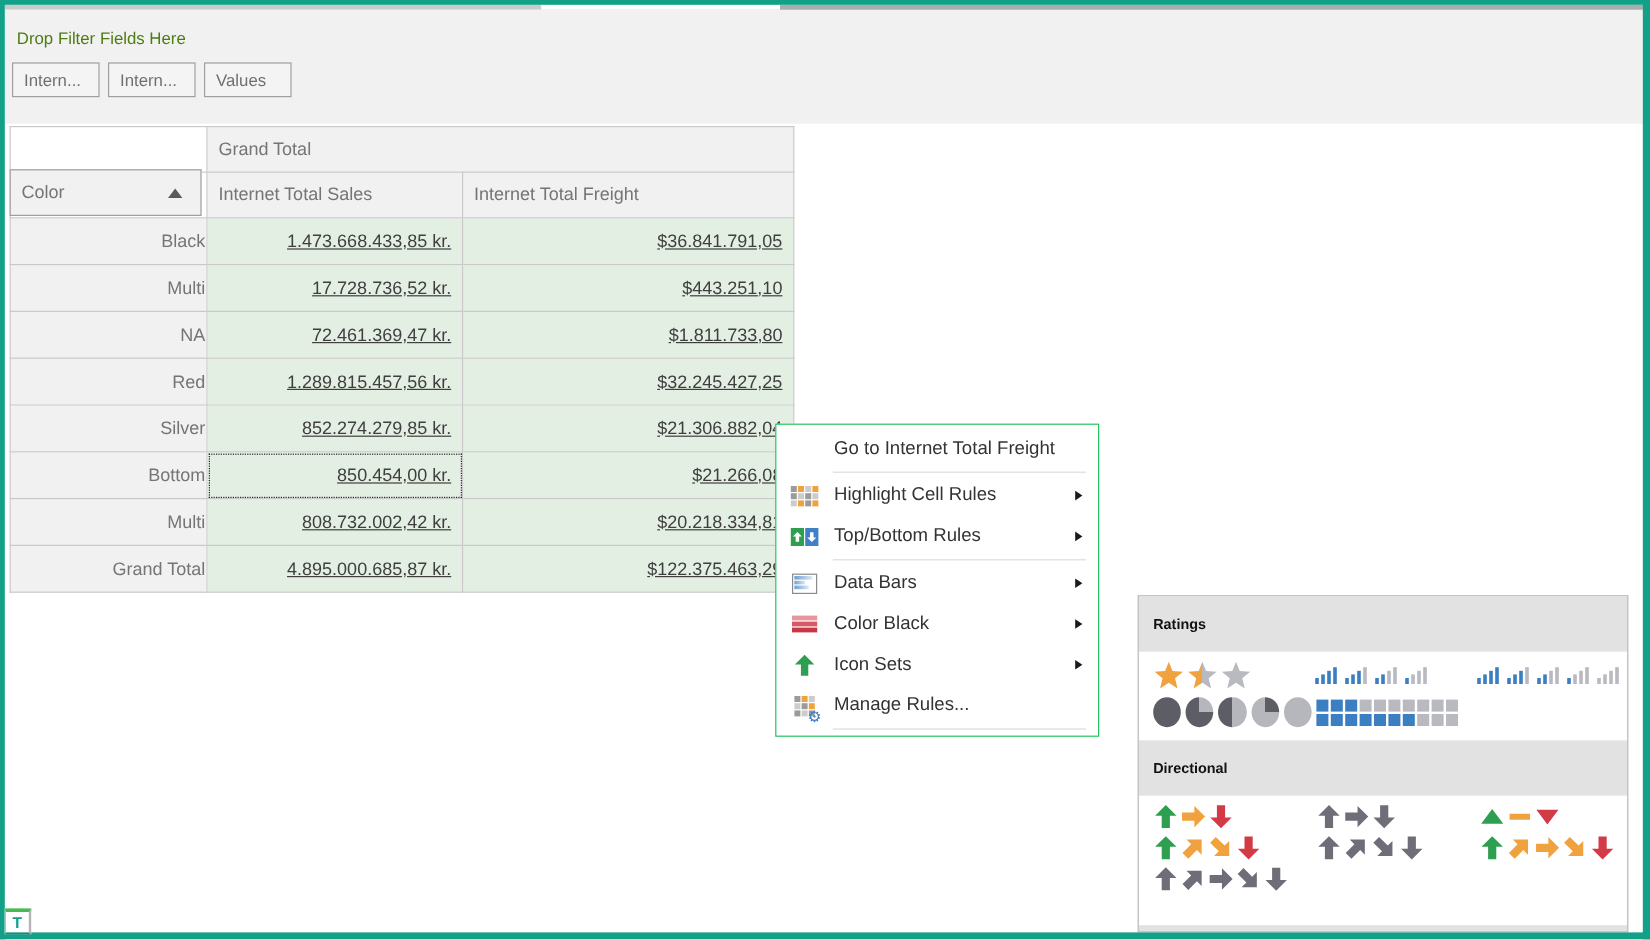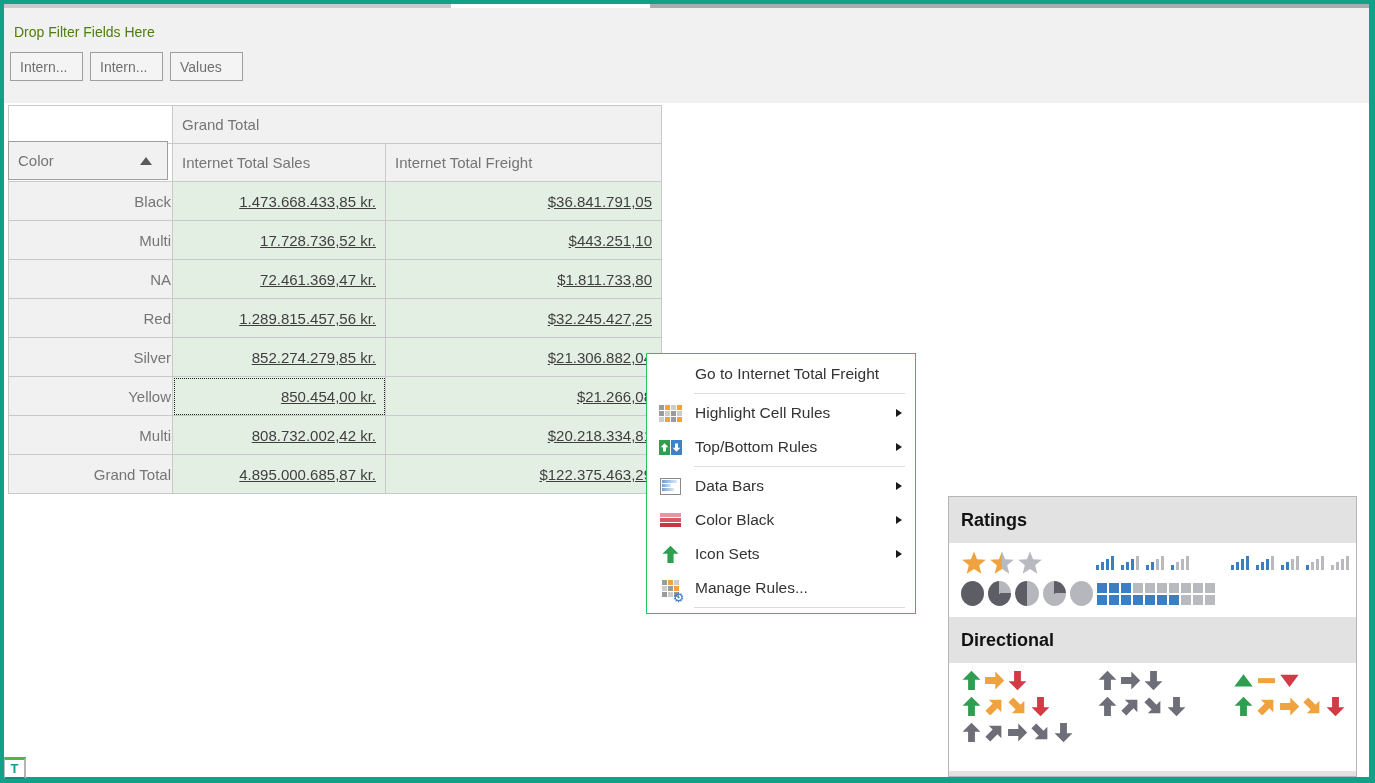--- a/index.html
+++ b/index.html
@@ -62,21 +62,21 @@
   .dbi i{display:block;height:3px;margin-bottom:1px;background:linear-gradient(to right,#6f9ed6,#dfe9f7);}
   .csi{display:inline-block;}
   .csi i{display:block;width:21px;height:4px;margin-bottom:1px;}
   .mri{position:relative;display:inline-grid;grid-template-columns:repeat(3,5px);gap:1px;}
   .mri i{height:5px;display:block;}
   .mri .gear{position:absolute;right:-6px;bottom:-7px;font-size:13px;color:#3b7dc4;line-height:1;}
   
   #iconset-menu{position:absolute;left:948px;top:496px;width:409px;height:281px;box-sizing:border-box;
     background:#fff;border:1px solid #b6b6b6;overflow:hidden;z-index:6;}
   .sec-hdr{background:var(--secbg);height:46px;display:flex;align-items:center;padding-left:12px;
-    font-weight:bold;font-size:18px;color:#111;}
+    font-weight:bold;font-size:12px;color:#111;}
   .sec-body{padding:7px 0 6px 12px;}
   .grow{display:flex;align-items:center;margin-bottom:5px;}
   .gcell{width:136px;display:flex;align-items:center;cursor:default;}
   .gcell.last{width:auto;}
   .star-ic{margin-right:2px;}
   .sigbar{display:inline-flex;align-items:flex-end;gap:2px;margin-right:7px;}
   .sigbar i{width:3px;display:block;}
   .boxgrid{display:inline-grid;grid-template-rows:10px 10px;grid-auto-flow:column;grid-auto-columns:10px;gap:2px;}
   .boxgrid i{display:block;}
   .qrt{width:25px;height:25px;border-radius:50%;margin-right:4px;display:inline-block;}
@@ -157,21 +157,21 @@
           <td class="rowhdr">Red</td>
           <td class="data">1.289.815.457,56 kr.</td>
           <td class="data">$32.245.427,25</td>
         </tr>
         <tr class="dr">
           <td class="rowhdr">Silver</td>
           <td class="data">852.274.279,85 kr.</td>
           <td class="data">$21.306.882,04</td>
         </tr>
         <tr class="dr">
-          <td class="rowhdr">Yellow</td>
+          <td class="rowhdr">Bottom</td>
           <td class="data sel">850.454,00 kr.</td>
           <td class="data">$21.266,08</td>
         </tr>
         <tr class="dr">
           <td class="rowhdr">Multi</td>
           <td class="data">808.732.002,42 kr.</td>
           <td class="data">$20.218.334,81</td>
         </tr>
         <tr class="dr">
           <td class="rowhdr">Grand Total</td>

